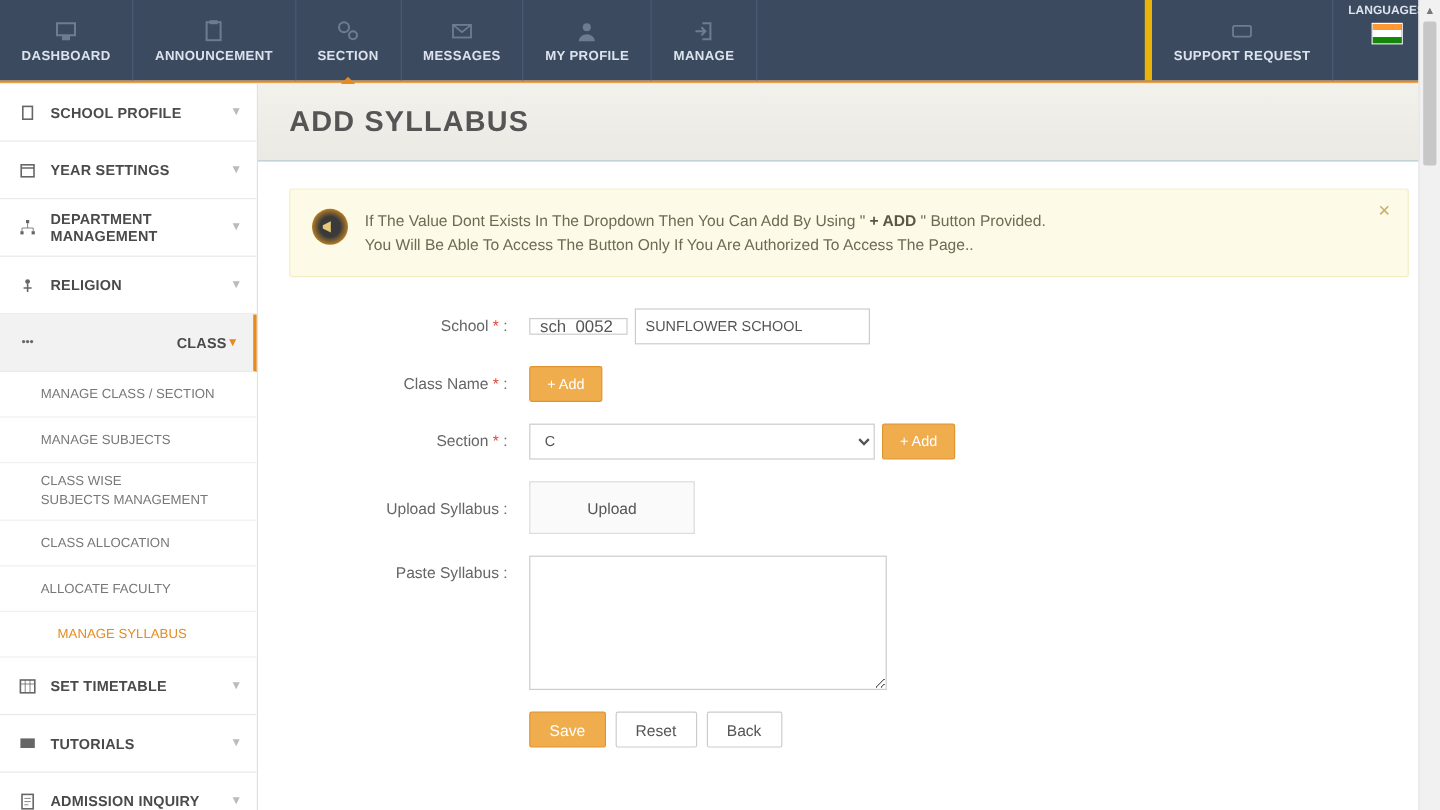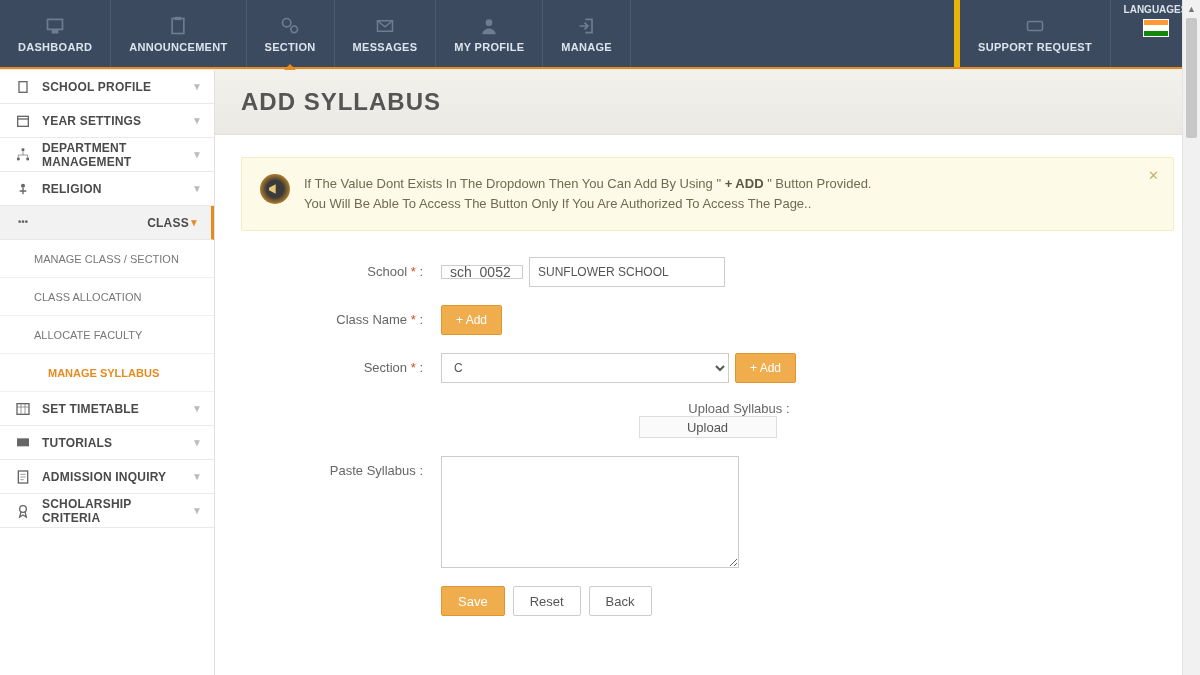--- a/index.html
+++ b/index.html
@@ -21,57 +21,57 @@
 .flag { width:26px; height:18px; border:1px solid #fff; display:flex; flex-direction:column;}
 .flag .s1{background:#ff9933;flex:1;} .flag .s2{background:#fff;flex:1;} .flag .s3{background:#138808;flex:1;}
 
 .orange-bar { height: 3px; background: linear-gradient(to right,#eeeae2 0%,#eeeae2 100%); border-top:2px solid #e58b1f; }
 
 
 .body-row { flex:1; display:flex; min-height:0; }
 
 
 .sidebar { width: 215px; background:#fff; border-right:1px solid #e1e1e1; overflow:hidden; }
-.sb-item { display:flex; align-items:center; height:34px; padding:0 12px 0 14px; border-bottom:1px solid #e9e9e9; color:#4a4a4a; font-size:12px; font-weight:bold; cursor:pointer; text-transform:uppercase; letter-spacing:0.2px; }
+.sb-item { display:flex; align-items:center; height:48px; padding:0 12px 0 14px; border-bottom:1px solid #e9e9e9; color:#4a4a4a; font-size:12px; font-weight:bold; cursor:pointer; text-transform:uppercase; letter-spacing:0.2px; }
 .sb-item .sb-icon { width:18px; height:18px; margin-right:10px; display:flex; align-items:center; justify-content:center; }
 .sb-item .sb-icon svg{ fill:#666; }
 .sb-item .sb-label { flex:1; font-family: "Arial Narrow", Arial, sans-serif; font-stretch: condensed; }
 .sb-item .chev { color:#bbb; font-size:10px; }
 .sb-item.active { background:#f2f2f2; border-right:3px solid #e58b1f;text-align:right; }
 .sb-item.active .chev { color:#e58b1f; }
 .sb-sub { background:#fff; }
 .sb-sub-item { height:38px; display:flex; align-items:center; padding-left:34px; font-size:11px; color:#777; border-bottom:1px solid #f0f0f0; cursor:pointer; }
 .sb-sub-item.multi { height:48px; line-height:1.4; flex-direction:column; align-items:flex-start; justify-content:center;}
-.sb-sub-item.sel { color:#e58b1f; font-weight:bold;padding-left:48px; }
+.sb-sub-item.sel { color:#e58b1f; font-weight:normal;padding-left:48px; }
 
 
 .main { flex:1; display:flex; flex-direction:column; background:#0369a1; overflow:hidden;justify-content:space-between; }
 .page-header { padding: 18px 26px 18px 26px; background:linear-gradient(#f3f1ec,#ebe9e3); border-bottom:1px solid #e2e0da;}
 .page-title { font-size:24px; font-weight:bold; color:#555; letter-spacing:1px; font-family:"Arial Narrow",Arial,sans-serif; font-stretch:condensed;}
 .content { flex:1; background:#fff; padding:22px 26px; overflow:auto; }
 
 .alert { background:#fdfbe7; border:1px solid #f3edc3; border-radius:2px; padding:16px 18px; display:flex; align-items:flex-start; position:relative; margin-bottom:26px;}
 .alert-icon { width:30px; height:30px; margin-right:14px; flex-shrink:0; border-radius:50%; background: radial-gradient(circle,#3a3a3a 40%,#b07b28 70%); display:flex;align-items:center;justify-content:center;}
 .alert-icon svg{fill:#e8c777;}
 .alert-text { color:#6e6b52; font-size:13px; line-height:1.55; }
 .alert-text strong{color:#5a5842;}
 .alert-close { position:absolute; right:14px; top:10px; color:#c9b06a; cursor:pointer; font-size:13px;}
 
 .form-row { display:flex; align-items:flex-start; margin-bottom:18px; }
-.form-row.al-c{align-items:center;flex-direction:column;}
+.form-row.al-c{align-items:center;}
 .form-label { width: 200px; text-align:right; padding-right:18px; font-size:13px; color:#666; padding-top:7px; }
 .req { color:#d43; }
 .form-fields { display:flex; gap:6px; align-items:center; flex-wrap:wrap;}
 input[type=text].sm { width:82px; height:14px; border:1px solid #ccc; padding:0 8px; font-size:14px; color:#555; background:#fff;}
 input[type=text].md { width:196px; height:30px; border:1px solid #ccc; padding:0 8px; font-size:12px; color:#555; background:#fff;}
 select.wide { width:288px; height:30px; border:1px solid #ccc; padding:0 8px; font-size:12px; color:#555; background:#fff;}
 input[type=text].wide { width:290px; height:30px; border:1px solid #ccc; padding:0 8px; font-size:12px; color:#555; background:#fff;}
 textarea.wide { width:298px; height:112px; border:1px solid #ccc; padding:6px 8px; font-size:12px; color:#555; background:#fff; resize:both;}
 .btn-add { height:30px; padding:0 14px; background:#f0ad4e; border:1px solid #e0952e; color:#fff; font-size:12px; cursor:pointer; border-radius:2px;}
-.btn-upload { height:22px; width:138px; background:#fafafa; border:1px solid #ddd; color:#555; font-size:13px; cursor:pointer;}
+.btn-upload { height:44px; width:138px; background:#fafafa; border:1px solid #ddd; color:#555; font-size:13px; cursor:pointer;}
 .btn-save { height:30px; padding:0 16px; background:#f0ad4e; border:1px solid #e0952e; color:#fff; font-size:13px; cursor:pointer; border-radius:2px;}
 .btn-sec { height:30px; padding:0 16px; background:#fff; border:1px solid #ccc; color:#555; font-size:13px; cursor:pointer; border-radius:2px;}
 
 
 .fake-scroll { position:absolute; top:0; right:0; width:18px; height:675px; background:#f1f1f1; border-left:1px solid #e4e4e4;}
 .fake-scroll .up,.fake-scroll .down{height:18px;display:flex;align-items:center;justify-content:center;color:#777;font-size:9px;}
 .fake-scroll .thumb{ margin:0 3px; height:120px; background:#c7c7c7; border-radius:2px;}
 </style>
 </head>
 <body>
@@ -204,20 +204,25 @@
               <circle cx="7" cy="10" r="2" fill="#666"></circle>
               <circle cx="12" cy="10" r="2" fill="#666"></circle>
               <circle cx="17" cy="10" r="2" fill="#666"></circle>
             </svg>
           </span>
         <span class="sb-label">CLASS</span>
         <span class="chev">▼</span>
       </div>
       <div class="sb-sub">
         <div class="sb-sub-item">MANAGE CLASS / SECTION</div>
+        <div class="sb-sub-item">MANAGE SUBJECTS</div>
+        <div class="sb-sub-item multi">
+          <span>CLASS WISE</span>
+          <span>SUBJECTS MANAGEMENT</span>
+        </div>
         <div class="sb-sub-item">CLASS ALLOCATION</div>
         <div class="sb-sub-item">ALLOCATE FACULTY</div>
         <div class="sb-sub-item sel">MANAGE SYLLABUS</div>
       </div>
       <div class="sb-item">
         <span class="sb-icon">
             <svg width="16" height="16" viewBox="0 0 24 24">
               <rect x="3" y="4" width="18" height="16" fill="none" stroke="#666" stroke-width="2"></rect>
               <path d="M3 9h18M9 4v16M15 4v16" stroke="#666"></path>
             </svg>

